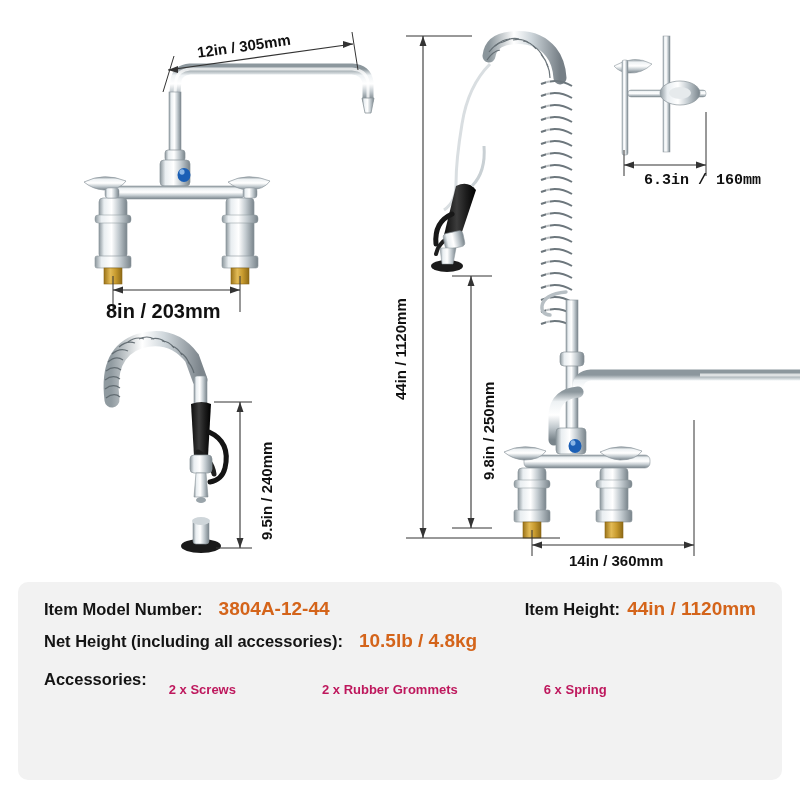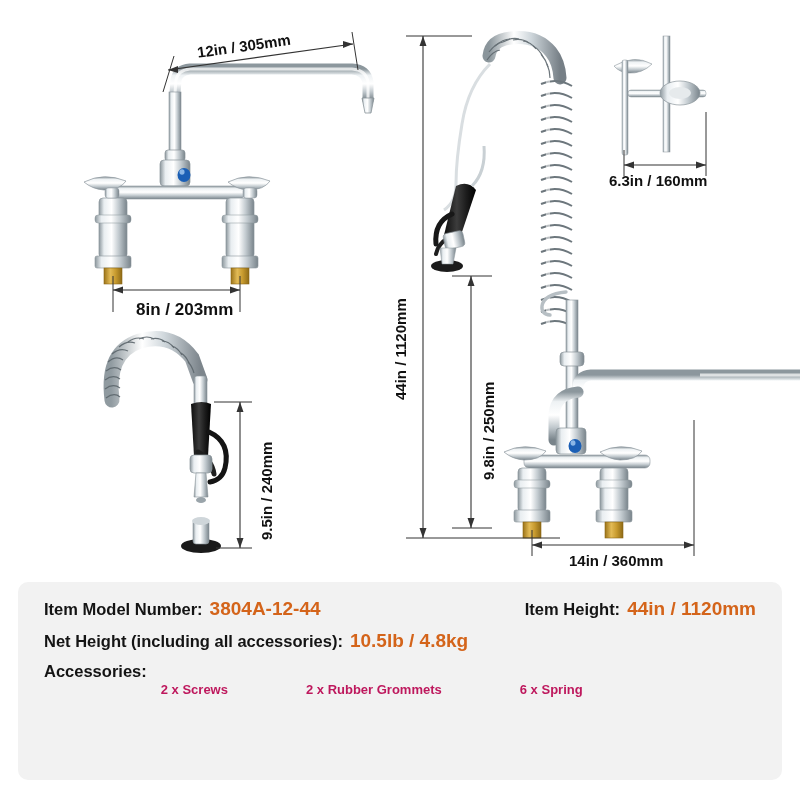--- a/index.html
+++ b/index.html
@@ -45,20 +45,21 @@
     height: 198px;
     background: #f2f2f2;
     border-radius: 10px;
     box-sizing: border-box;
     padding: 16px 26px 10px 26px;
   }
   .spec-row {
     display: flex;
     align-items: baseline;
     margin-bottom: 10px;
+    gap: 9px;
   }
   .spec-key {
     font-size: 16.5px;
     font-weight: bold;
     color: #141414;
     white-space: nowrap;
   }
   .spec-val {
     font-size: 19px;
     font-weight: bold;
@@ -70,22 +71,23 @@
     justify-content: flex-start;
   }
   .spec-right {
     margin-left: auto;
     display: flex;
     align-items: baseline;
     justify-content: space-between;
   }
   .acc-line {
     display: flex;
-    align-items: flex-start;
+    align-items: center;
     margin-bottom: 8px;
+    gap: 8px;
   }
   .acc-item {
     font-size: 13px;
     font-weight: bold;
     color: #be185d;
     white-space: nowrap;
     margin-top: 20px;
   }
   .acc-1 { margin-left: 14px; }
   .acc-2 { margin-left: 78px; }
@@ -354,29 +356,29 @@
         <line x1="694" y1="420" x2="694" y2="556" stroke="#333" stroke-width="1"></line>
         <line x1="532" y1="545" x2="694" y2="545" stroke="#333" stroke-width="1.1"></line>
         <path d="M532 545 L542 541.5 L542 548.5 Z" fill="#333"></path>
         <path d="M694 545 L684 541.5 L684 548.5 Z" fill="#333"></path>
       </g>
     </g>
   </svg>
 
   <div class="dim-label" style="left:196px; top:44px; font-size:15px; transform:rotate(-8deg); transform-origin:left top;">12in / 305mm</div>
 
-  <div class="dim-label" style="left:136px; top:300px; font-size:17px;text-align:right;">8in / 203mm</div>
+  <div class="dim-label" style="left:106px; top:300px; font-size:20px;text-align:right;">8in / 203mm</div>
 
   <div class="dim-label rot-90" style="left:258px; top:540px; font-size:15px;">9.5in / 240mm</div>
 
   <div class="dim-label rot-90" style="left:392px; top:400px; font-size:15px;">44in / 1120mm</div>
 
   <div class="dim-label rot-90" style="left:480px; top:480px; font-size:15px;">9.8in / 250mm</div>
 
-  <div class="dim-label" style="left:609px; top:172px; font-size:15px;">6.3in / 160mm</div>
+  <div class="dim-label" style="left:644px; top:172px; font-size:15px;font-family:Liberation Mono, monospace;">6.3in / 160mm</div>
 
   <div class="dim-label" style="left:569px; top:552px; font-size:15px;">14in / 360mm</div>
 
   <div class="spec-panel">
 
     <div class="spec-row row-top">
       <span class="spec-key">Item Model Number:</span>
       <span class="spec-val">3804A-12-44</span>
       <span class="spec-right">
         <span class="spec-key">Item Height:</span>

